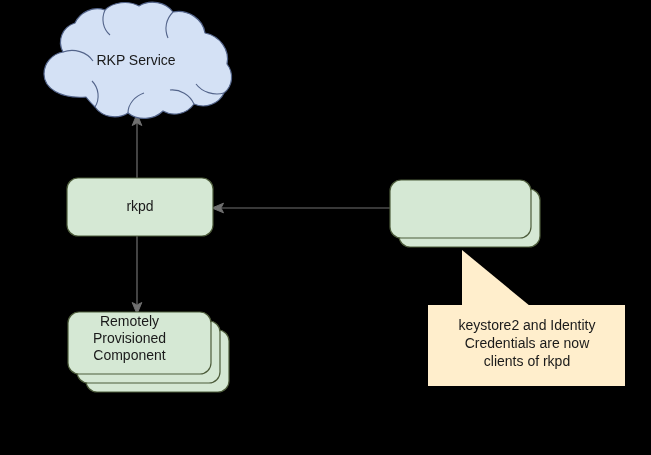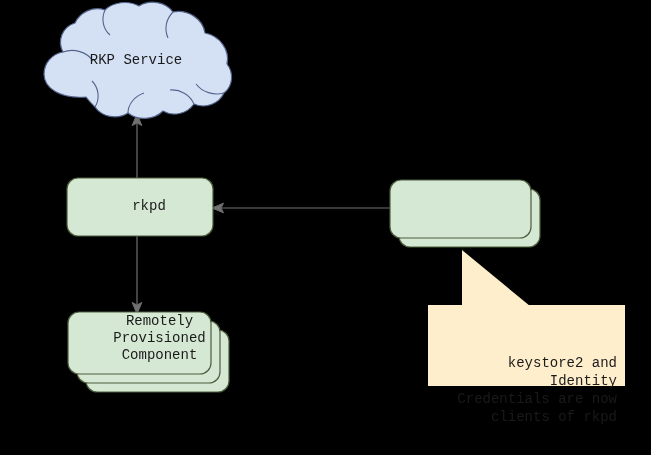--- a/index.html
+++ b/index.html
@@ -29,53 +29,50 @@
     width: 651px;
     height: 455px;
   }
   
   .node-label {
     position: absolute;
     text-align: center;
     color: #1a1a1a;
     font-size: 14px;
     line-height: 17px;
-    font-family: Liberation Mono, monospace;
+    font-family: Liberation Sans, sans-serif;
     white-space: pre-line;
     pointer-events: none;
   }
   #cloud-label {
     left: 42px;
     top: 52px;
     width: 188px;
   }
   #rkpd-label {
     left: 67px;
     top: 198px;
     width: 146px;
-    padding-left: 9px;
   }
   #clients-label {
     left: 390px;
     top: 200px;
     width: 141px;
   }
   #rpc-label {
     left: 68px;
     top: 313px;
     width: 123px;
-    margin-left: 30px;
   }
   #note-label {
     left: 437px;
     top: 316px;
     width: 180px;
-    text-align: right;
+    text-align: center;
     line-height: 18px;
-    margin-top: 38px;
   }
 </style>
 </head>
 <body>
 
 <div id="canvas">
 
   <svg class="svg-layer" viewBox="0 0 651 455" xmlns="http://www.w3.org/2000/svg">
 
     <g>

